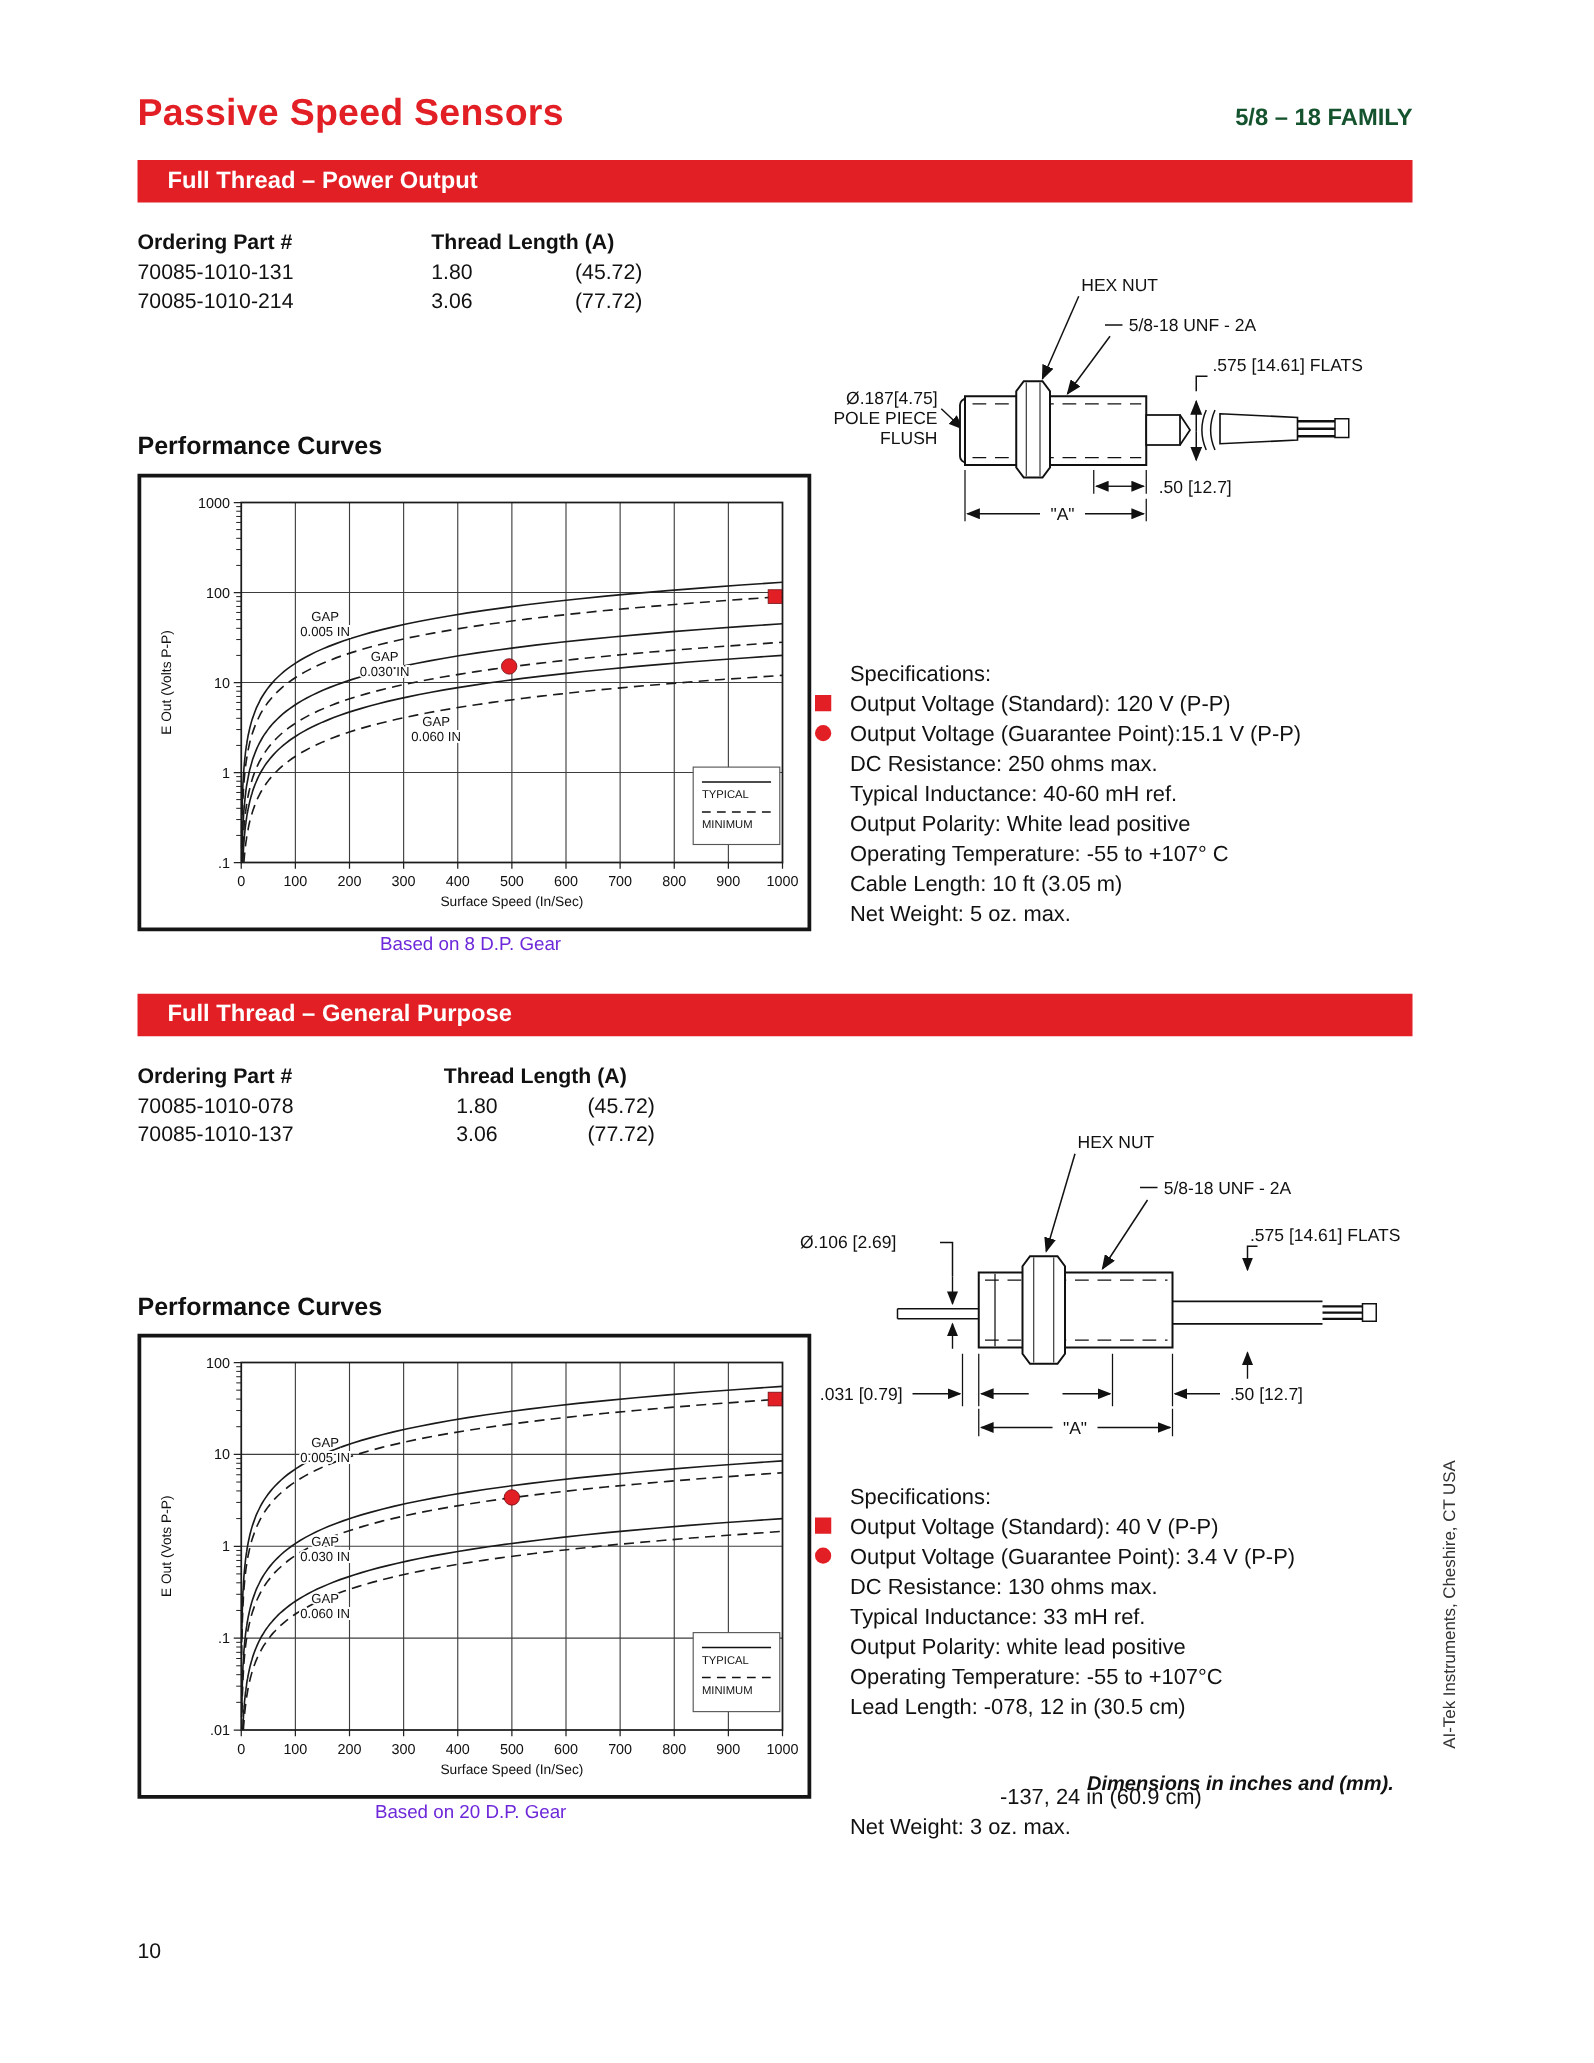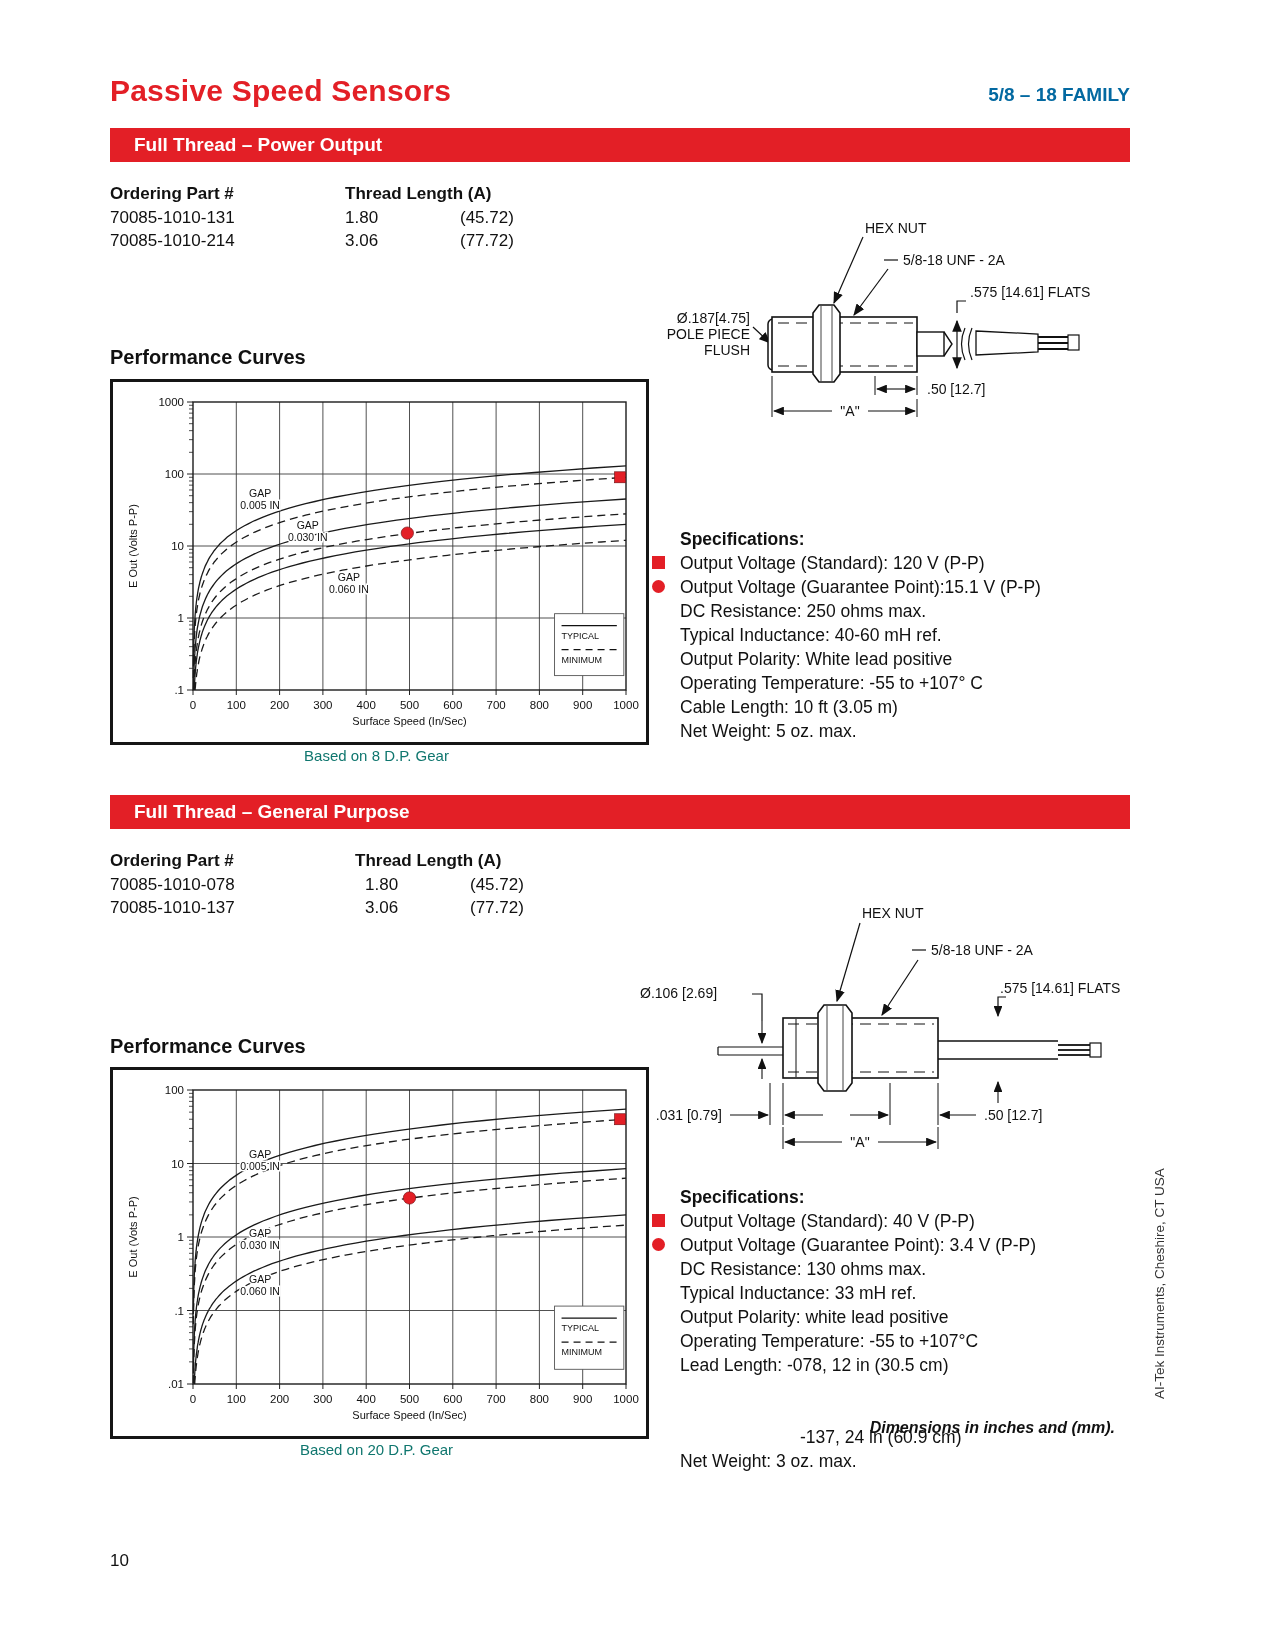--- a/index.html
+++ b/index.html
@@ -1,31 +1,31 @@
 <!DOCTYPE html>
 <html><head>
 <meta charset="utf-8">
 <title>Passive Speed Sensors</title>
 <style>
   html,body{margin:0;padding:0;background:#9a9a9a;}
   .page{position:relative;width:1275px;height:1650px;background:#ffffff;margin:0 auto;
         font-family:"Liberation Sans",sans-serif;color:#111;overflow:hidden;}
   .abs{position:absolute;}
   .doc-title{left:110px;top:74px;font-size:30px;font-weight:bold;color:#e31f26;letter-spacing:0.2px;}
-  .family{right:145px;top:84px;font-size:19px;font-weight:bold;color:#0369a1;}
+  .family{right:145px;top:84px;font-size:19px;font-weight:bold;color:#14532d;}
   .banner{left:110px;width:1020px;height:34px;background:#e31f26;color:#fff;
           font-size:19px;font-weight:bold;line-height:34px;padding-left:24px;box-sizing:border-box;}
   .order-table{left:110px;width:520px;height:75px;font-size:17px;}
   .ot-cell{position:absolute;white-space:nowrap;}
   .ot-head{font-weight:bold;}
   .sec-head{left:110px;font-size:20px;font-weight:bold;}
   .chart-wrap{left:110px;width:533px;border:3px solid #151515;background:#fff;}
-  .chart-caption{left:110px;width:533px;text-align:center;font-size:15px;color:#0f766e;}
+  .chart-caption{left:110px;width:533px;text-align:center;font-size:15px;color:#6d28d9;}
   .specs{left:652px;width:490px;font-size:17.5px;line-height:24px;}
-  .specs-title{font-weight:bold;padding-left:28px;}
+  .specs-title{font-weight:normal;padding-left:28px;}
   .spec-line{position:relative;padding-left:28px;white-space:nowrap;}
   .spec-line.indent{padding-left:148px;margin-top:48px;}
   .bullet{position:absolute;left:0;top:5px;width:13px;height:13px;background:#e31f26;}
   .bullet.circ{border-radius:50%;}
   .draw-svg{position:absolute;}
   .draw-svg text{font-family:"Liberation Sans",sans-serif;font-size:14px;fill:#111;}
   .footer-note{right:160px;top:1419px;font-size:16px;font-weight:bold;font-style:italic;text-align:center;}
   .side-note{left:1152px;top:1399px;transform:rotate(-90deg);transform-origin:0 0;
              font-size:13.5px;color:#333;white-space:nowrap;}
   .page-num{left:110px;top:1551px;font-size:17px;}

